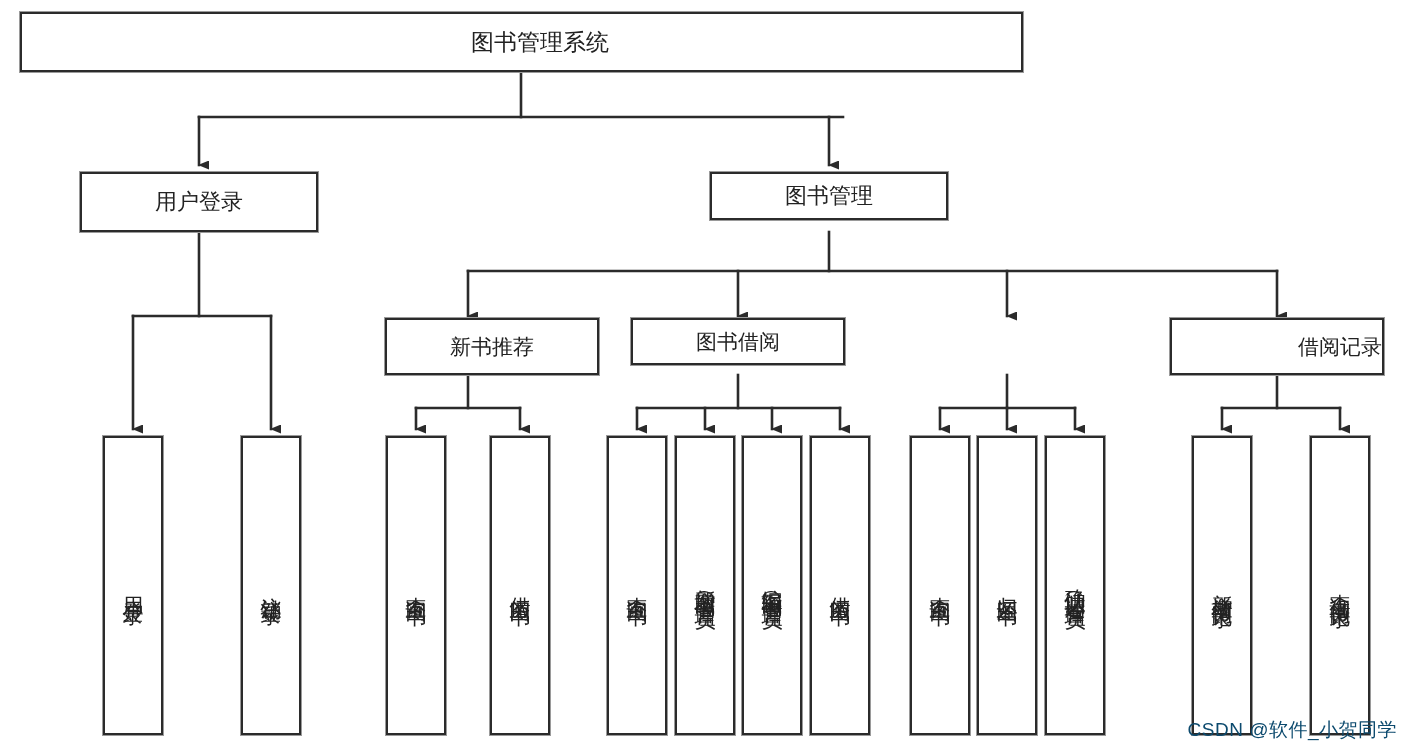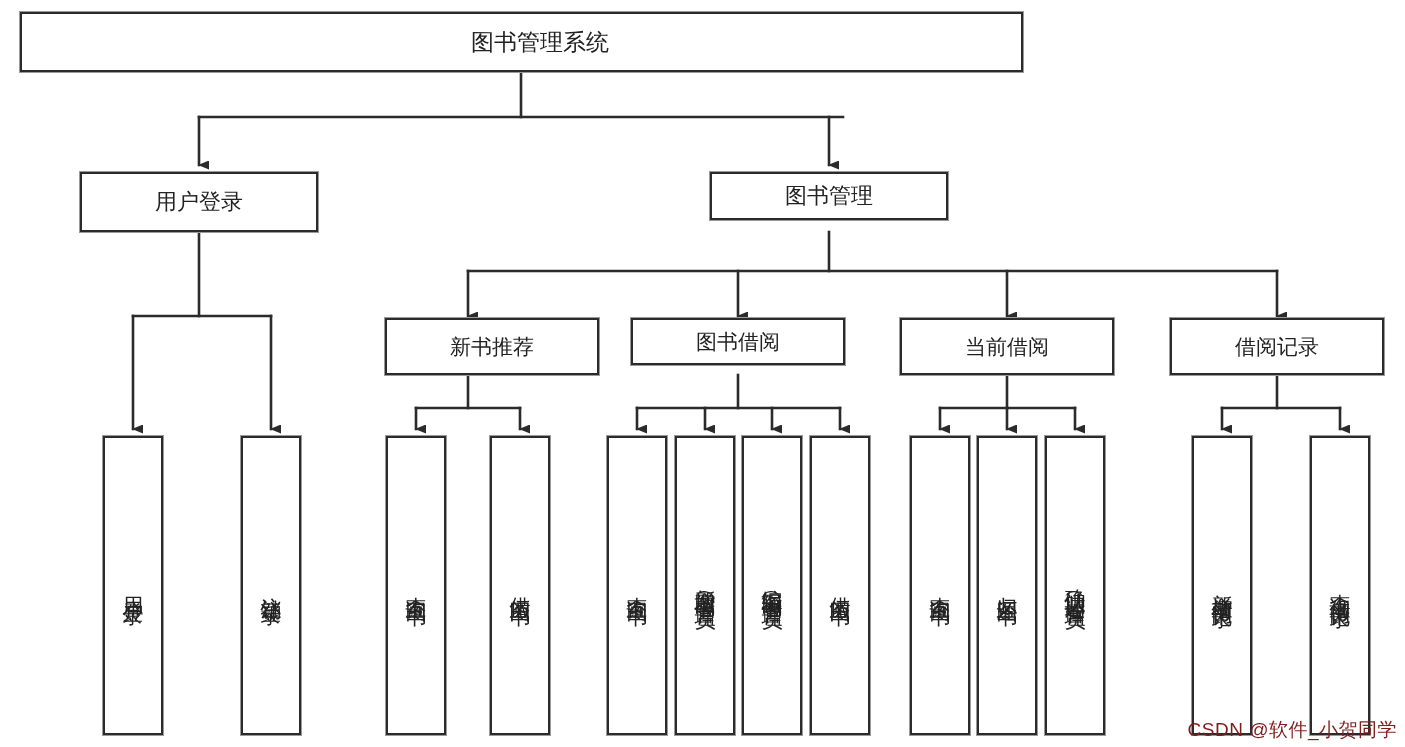--- a/index.html
+++ b/index.html
@@ -62,21 +62,21 @@
   }
   .node .label {
     display: block;
     white-space: nowrap;
   }
   .watermark {
     position: absolute;
     right: 8px;
     bottom: 4px;
     font-size: 19px;
-    color: #7f1d1d;
+    color: #0c4a6e;
     letter-spacing: 0.5px;
     z-index: 6;
     white-space: nowrap;
     user-select: none;
   }
 </style>
 </head>
 <body>
 
 <div id="diagram-root">
@@ -141,24 +141,21 @@
   <div class="node level1" style="left:710px; top:172px; width:238px; height:48px;">
     <span class="label">图书管理</span>
   </div>
 
   <div class="node level2" style="left:361px; top:318px; width:214px; height:57px;margin-left:24px;">
     <span class="label">新书推荐</span>
   </div>
   <div class="node level2" style="left:631px; top:318px; width:214px; height:47px;">
     <span class="label">图书借阅</span>
   </div>
-  <div class="node level2" style="left:900px; top:318px; width:214px; height:57px;">
-    <span class="label">当前借阅</span>
-  </div>
-  <div class="node level2" style="left:1170px; top:318px; width:214px; height:57px;">
+  <div class="node level2" style="left:1170px; top:318px; width:214px; height:57px;justify-content:flex-end;">
     <span class="label">借阅记录</span>
   </div>
 
   <div class="node leaf" style="left:103px; top:436px; width:60px; height:299px;">
     <span class="label">用户登录</span>
   </div>
   <div class="node leaf" style="left:241px; top:436px; width:60px; height:299px;">
     <span class="label">注销登录</span>
   </div>
 

